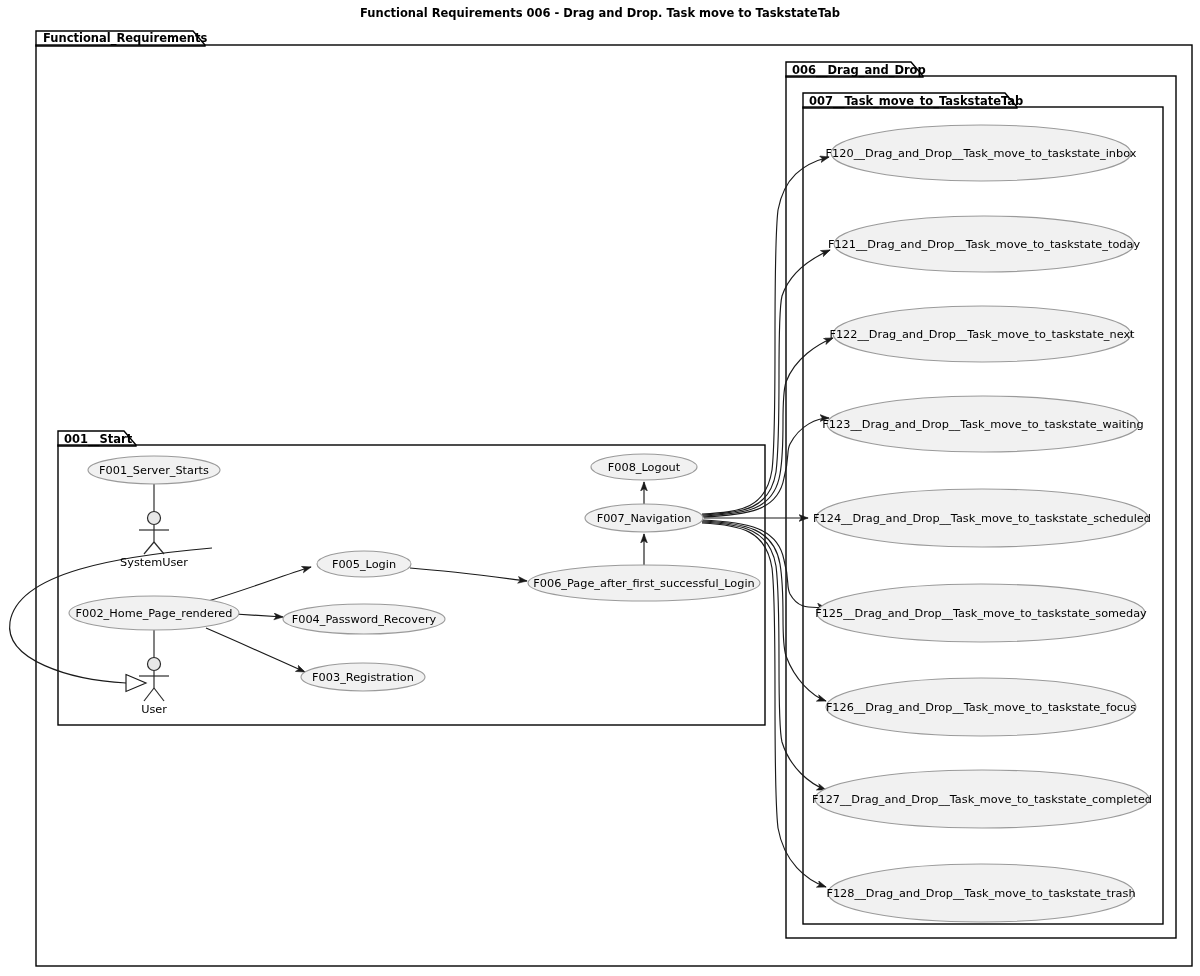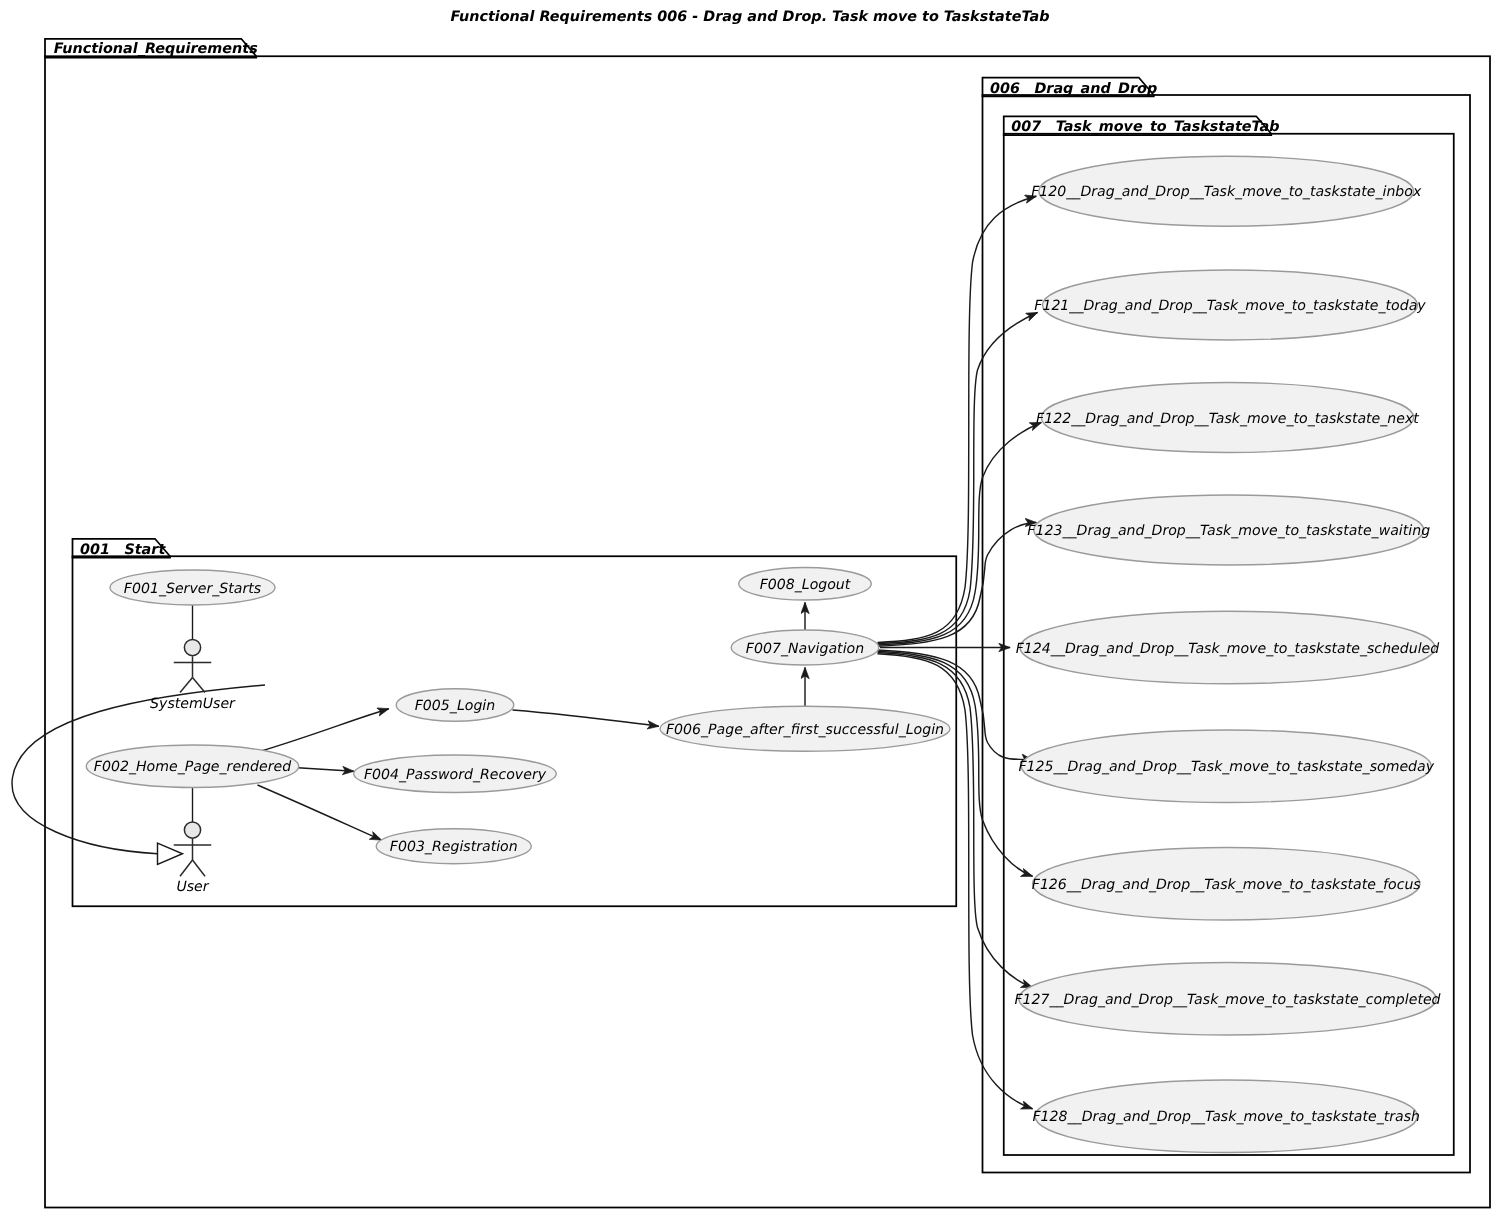--- a/index.html
+++ b/index.html
@@ -1,21 +1,21 @@
 <!DOCTYPE html>
 <html><head>
 <meta charset="utf-8">
 <style>
   html,body{margin:0;padding:0;background:#ffffff;}
   body{
     width:1200px;height:976px;overflow:hidden;
     font-family:"DejaVu Sans","Liberation Sans",sans-serif;
     color:#000;
   }
-  #stage{position:relative;width:1200px;height:976px;font-style:italic;}
+  #stage{position:relative;width:1200px;height:976px;}
   svg#diagram{position:absolute;left:0;top:0;width:1200px;height:976px;display:block;}
   .diagram-title{
     font-family:"DejaVu Sans","Liberation Sans",sans-serif;
     font-size:11.5px;font-weight:bold;text-anchor:middle;fill:#000;
   }
   .pkg-rect{fill:none;stroke:#000000;stroke-width:1.4;}
   .pkg-tab{fill:#ffffff;stroke:#000000;stroke-width:1.4;}
   .pkg-label{
     font-family:"DejaVu Sans","Liberation Sans",sans-serif;
     font-size:11.5px;font-weight:bold;fill:#000;

